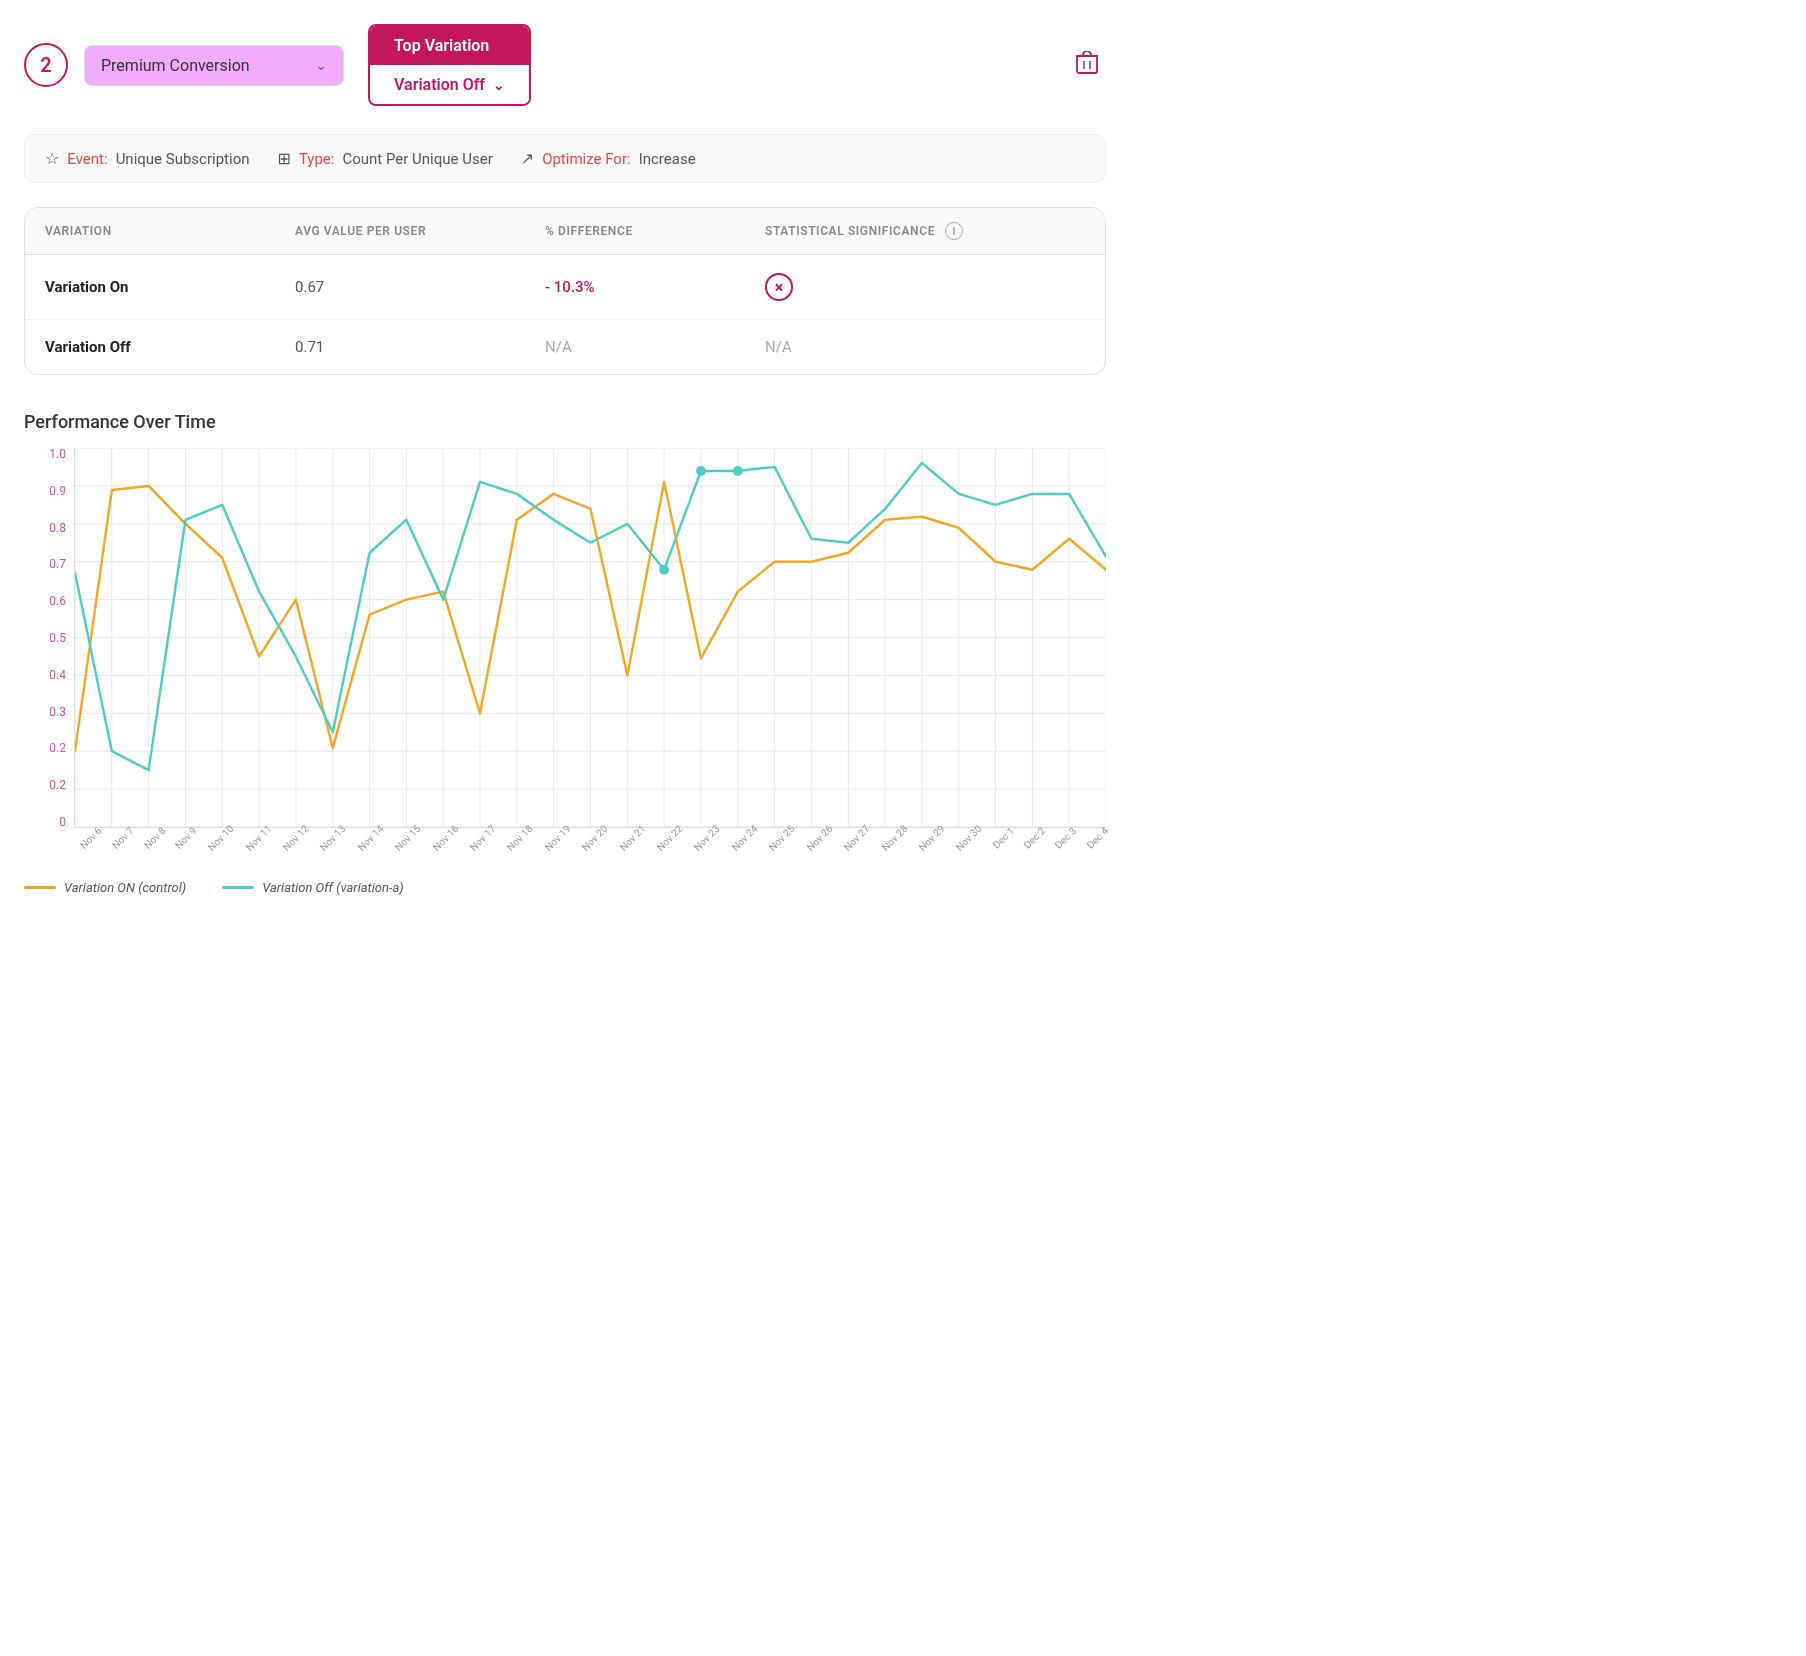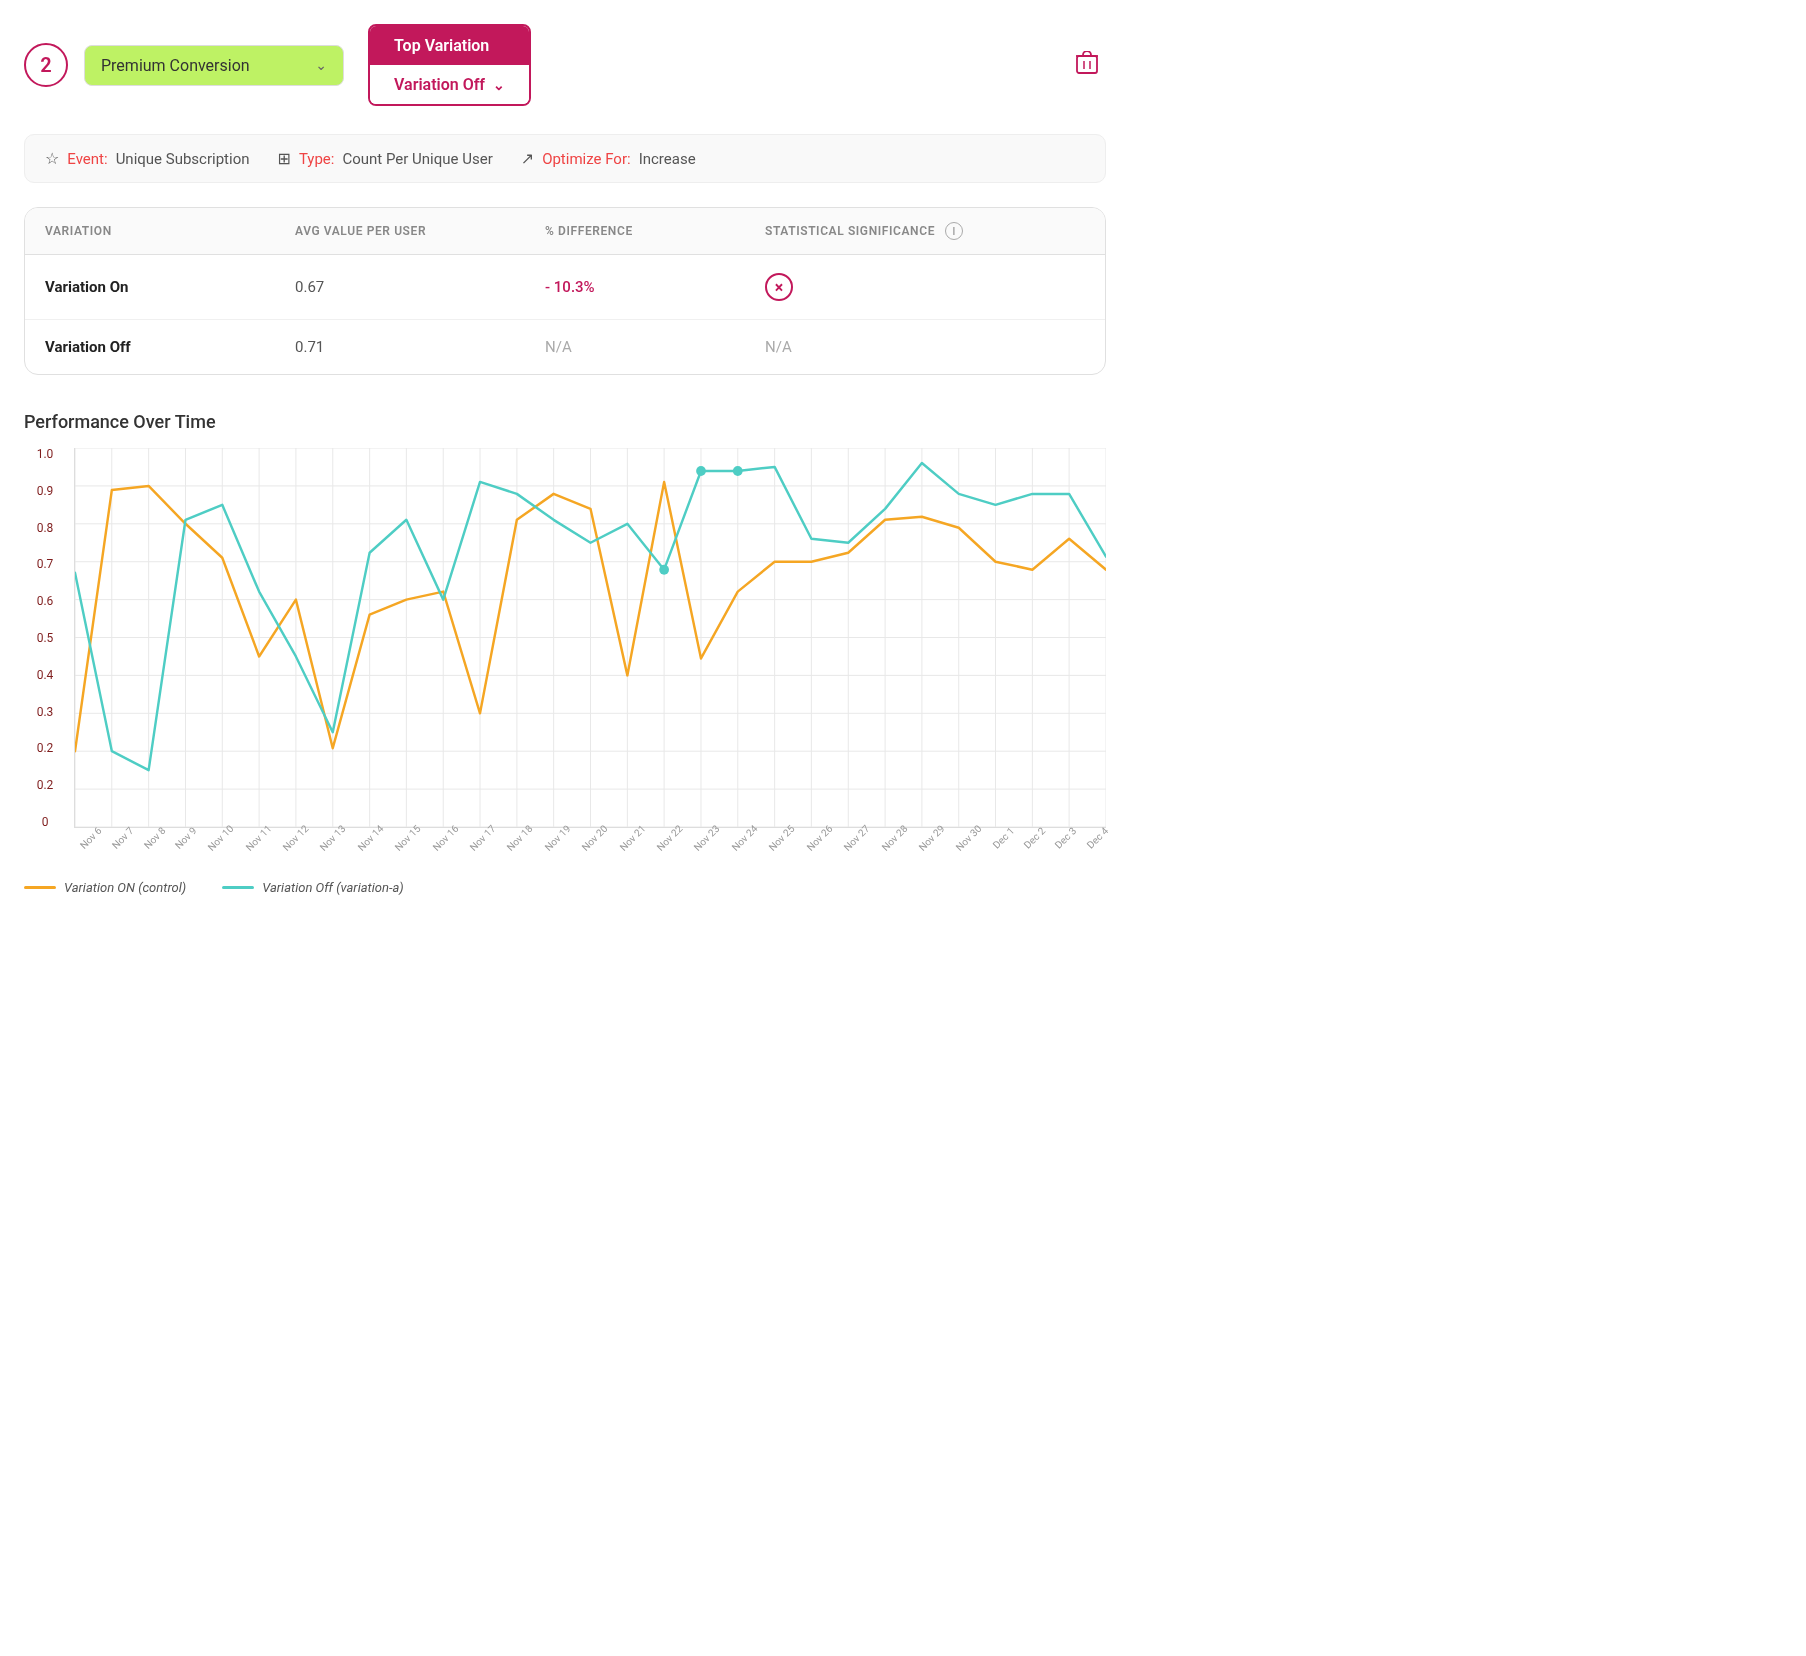--- a/index.html
+++ b/index.html
@@ -37,21 +37,21 @@
       display: flex;
       align-items: center;
       justify-content: space-between;
       border: 1px solid #ddd;
       border-radius: 8px;
       padding: 10px 16px;
       min-width: 260px;
       font-size: 16px;
       color: #333;
       cursor: pointer;
-      background: #bef264;
+      background: #f0abfc;
     }
 
     .metric-dropdown .chevron {
       color: #666;
       font-size: 14px;
       margin-left: 12px;
     }
 
     .variation-tabs {
       display: flex;
@@ -228,22 +228,22 @@
       bottom: 40px;
       width: 50px;
       display: flex;
       flex-direction: column-reverse;
       justify-content: space-between;
       padding-bottom: 0;
     }
 
     .y-label {
       font-size: 12px;
-      color: #7f1d1d;
-      text-align: center;
+      color: #ec4899;
+      text-align: right;
       padding-right: 8px;
       line-height: 1;
     }
 
     .chart-area {
       position: absolute;
       left: 50px;
       right: 0;
       top: 0;
       bottom: 40px;

